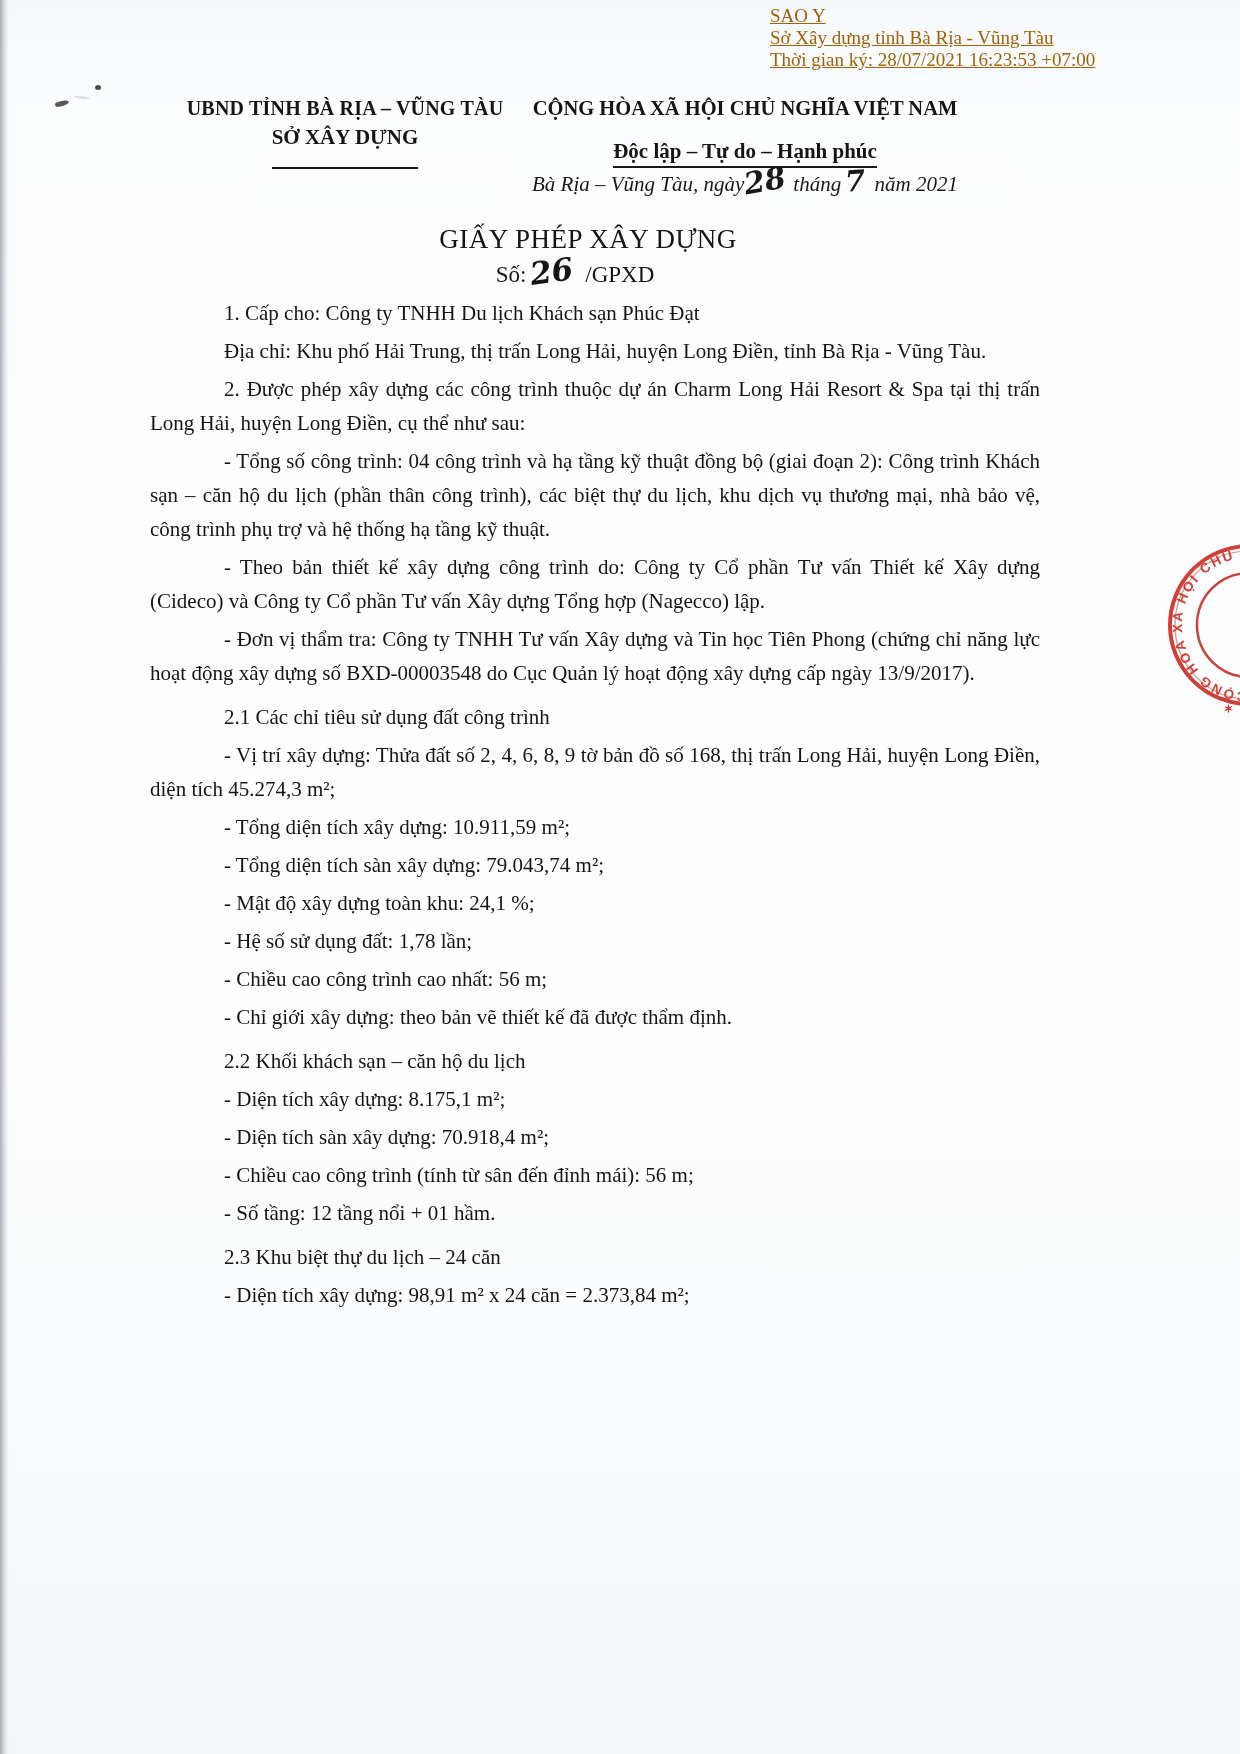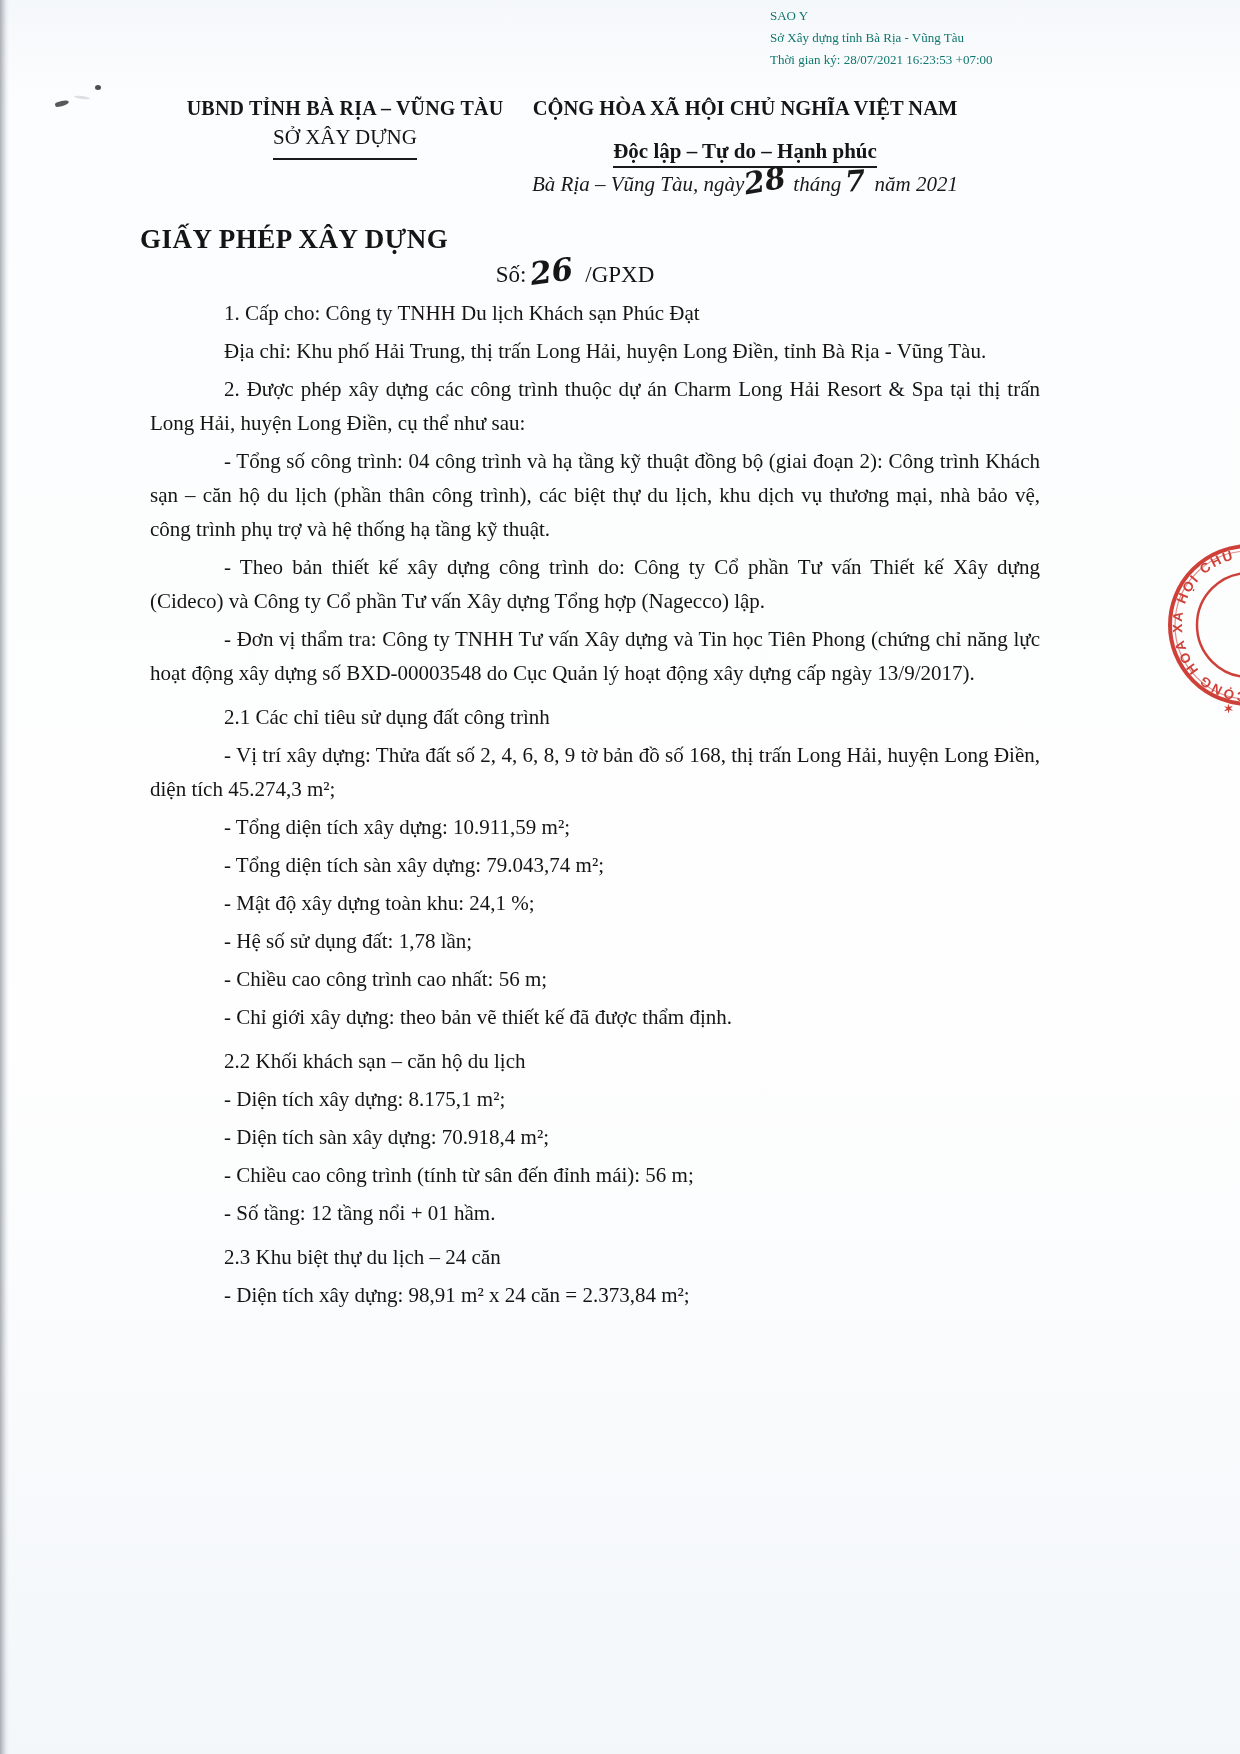--- a/index.html
+++ b/index.html
@@ -18,34 +18,35 @@
     opacity: .55;
   }
   .speck { position: absolute; background: #2f2f2f; border-radius: 50%; }
   .speck.s1 { left: 95px; top: 85px; width: 6px; height: 5px; opacity: .85; }
   .speck.s2 { left: 55px; top: 101px; width: 14px; height: 5px; border-radius: 40% 60% 60% 40%; transform: rotate(-14deg); opacity: .8; }
   .speck.s3 { left: 74px; top: 96px; width: 16px; height: 3px; transform: rotate(8deg); opacity: .2; background:#6a6f76; }
 
   
   .sig-block {
     position: absolute; left: 770px; top: 5px;
-    font-size: 13px; line-height: 22px; color: #0f766e;
+    font-size: 19px; line-height: 22px; color: #a16207;
     white-space: nowrap;
+    text-decoration: underline;
   }
 
   
   .org-block {
     position: absolute; left: 160px; top: 97px; width: 370px;
     text-align: center;
   }
   .org-parent { font-size: 20px; font-weight: 600; letter-spacing: .2px; }
   .org-name { margin-top: 5px; }
   .org-name span {
-    display: inline-block; font-size: 21px; font-weight: 400;
-    border-bottom: 2px solid #1a1a1a; padding-bottom: 8px;
+    display: inline-block; font-size: 21px; font-weight: 700;
+    border-bottom: 2px solid #1a1a1a; padding-bottom: 17px;
   }
   .national-block {
     position: absolute; left: 505px; top: 97px; width: 480px;
     text-align: center;
   }
   .national-title { font-size: 20.5px; font-weight: 700; }
   .national-motto { margin-top: 19px; }
   .national-motto span {
     display: inline-block; font-size: 21px; font-weight: 700;
     border-bottom: 2px solid #1a1a1a; padding-bottom: 2px;
@@ -58,22 +59,22 @@
     font-family: "DejaVu Serif", serif;
     font-style: italic; font-weight: 600;
     display: inline-block;
   }
   .hand-day   { font-size: 30px; transform: rotate(-10deg); margin: 0 2px 0 0; line-height: 0; }
   .hand-month { font-size: 29px; transform: rotate(-4deg); margin: 0 4px; line-height: 0; }
   .hand-number{ font-size: 31px; transform: rotate(-8deg); margin: 0 6px 0 4px; line-height: 0; }
 
   
   .doc-title {
-    position: absolute; left: 140px; top: 224px; width: 850px;
-    text-align: left; font-size: 27px; font-weight: 700; letter-spacing: .5px;
+    position: absolute; left: 163px; top: 224px; width: 850px;
+    text-align: center; font-size: 27px; font-weight: 400; letter-spacing: .5px;
   }
   .doc-number {
     position: absolute; left: 150px; top: 262px; width: 850px;
     text-align: center; font-size: 23px;
   }
 
   
   .doc-body {
     position: absolute; left: 150px; top: 294px; width: 890px;
     font-size: 21px; line-height: 34px; text-align: justify;

